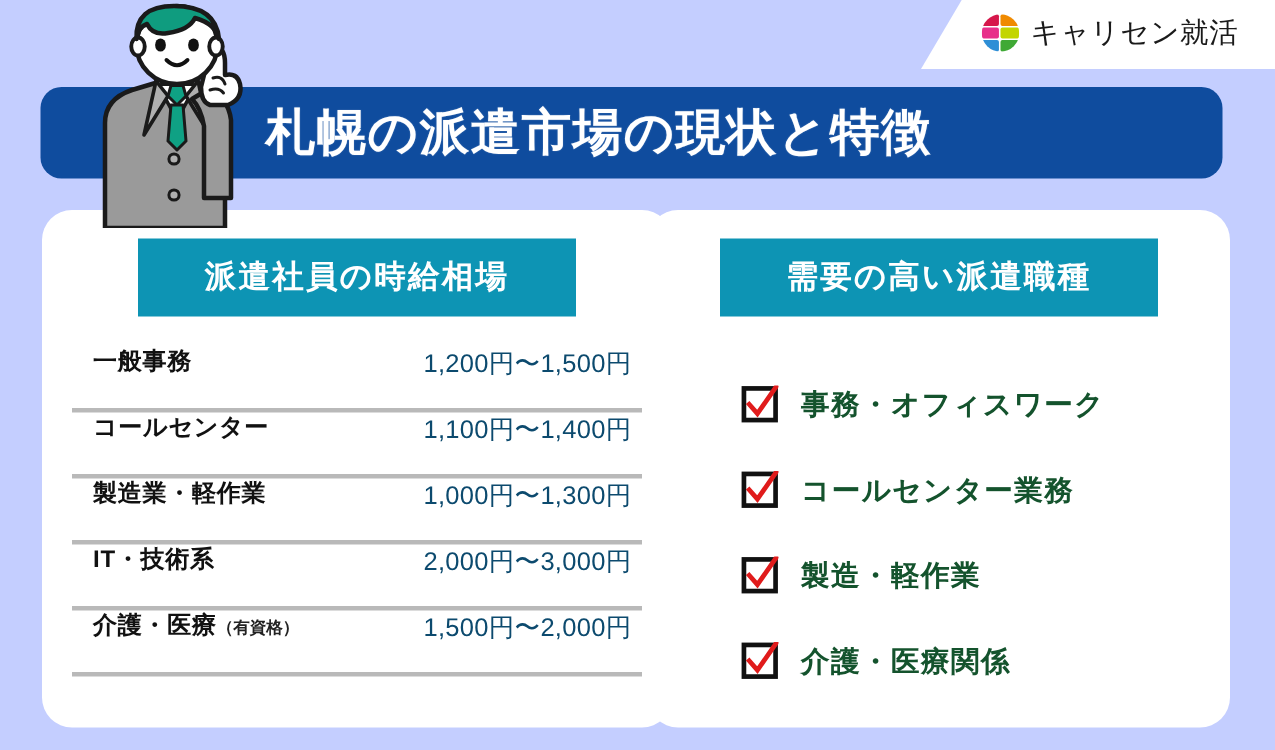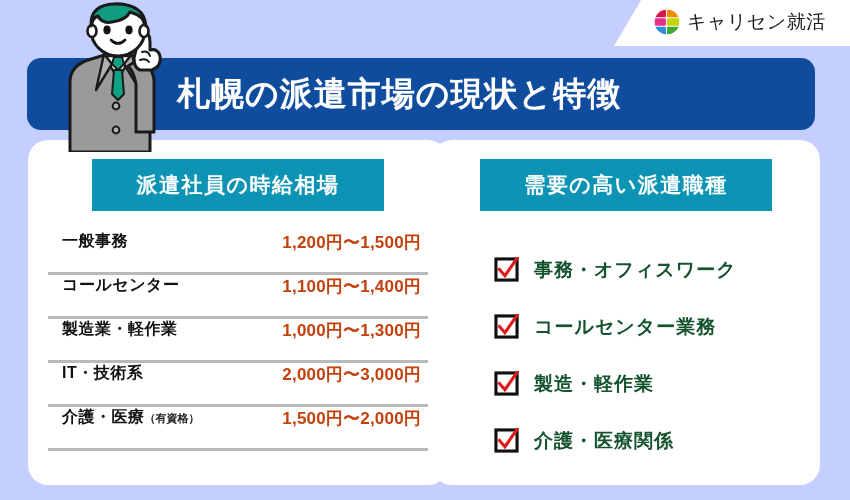--- a/index.html
+++ b/index.html
@@ -51,21 +51,21 @@
     margin-top: 3px;
     white-space: nowrap;
   }
 
   
   .title-banner {
     position: absolute;
     left: 27px;
     top: 58px;
     width: 788px;
-    height: 72px;
+    height: 61px;
     background: #0f4c9e;
     border-radius: 14px;
     display: flex;
     align-items: center;
     box-sizing: border-box;
   }
   .title-text {
     color: #ffffff;
     font-size: 33px;
     font-weight: 700;
@@ -134,22 +134,22 @@
     letter-spacing: 0.5px;
   }
   .price-note {
     font-size: 11px;
     font-weight: 700;
     color: #222222;
     letter-spacing: 0;
   }
   .price-value {
     font-size: 17px;
-    font-weight: 700;
-    color: #c2410c;
+    font-weight: 400;
+    color: #0c4a6e;
     white-space: nowrap;
     letter-spacing: 0.2px;
   }
 
   
   .check-list {
     margin: 32px 0 0 0;
     padding: 0 0 0 62px;
   }
   .check-item {

